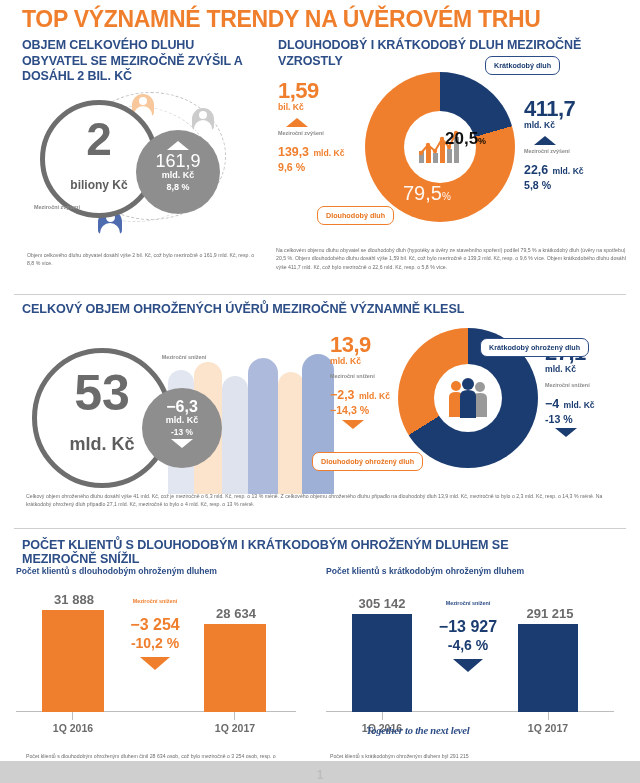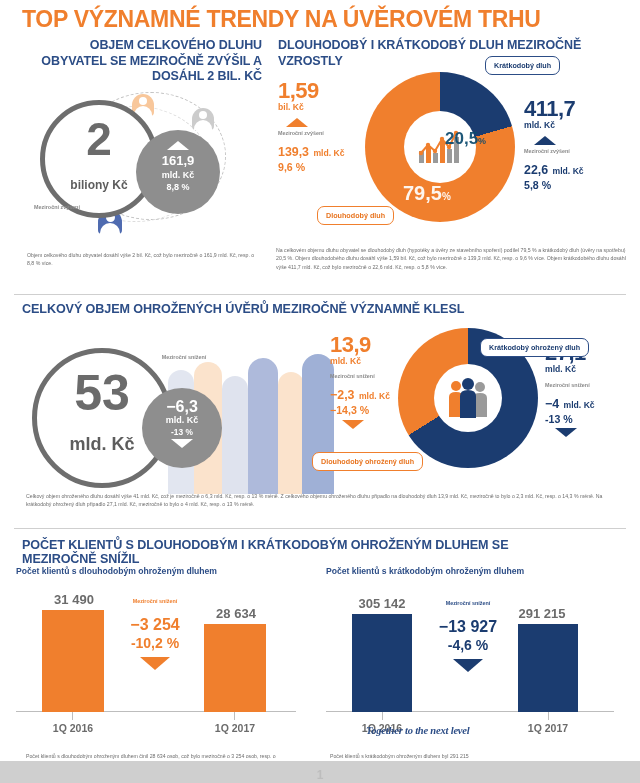--- a/index.html
+++ b/index.html
@@ -31,42 +31,42 @@
   
   .footnote {
     font-size: 5.2px; color: #6d6d6d; line-height: 8.3px;
   }
   .tiny-label {
     font-size: 5.4px; color: #8a8a8a; line-height: 7px; text-align: center; font-weight: bold;
   }
 
   
   .s1 { position: absolute; left: 0; top: 38px; width: 268px; height: 250px; }
-  .s1 .title { position: absolute; left: 22px; top: 0; width: 240px; text-align: right; }
+  .s1 .title { position: absolute; left: 22px; top: 0; width: 240px; }
   .s1-art { position: absolute; left: 14px; top: 48px; width: 254px; height: 160px; }
 
   .ring {
     position: absolute; border-radius: 50%;
     border: 5px solid #6e6e6e; background: #fff;
   }
   .ring-1 { left: 26px; top: 14px; width: 118px; height: 118px; }
   .big-num {
     position:absolute; left:26px; top:28px; width:118px; text-align:center;
     font-size: 46px; font-weight: bold; color: #6b6b6b; line-height: 50px;
   }
   .big-sub {
     position:absolute; left:26px; top:92px; width:118px; text-align:center;
     font-size: 12px; font-weight: bold; color: #5d5d5d;
   }
   .grey-bubble {
     position:absolute; border-radius:50%; background:#8e8e8e; color:#fff; text-align:center;
   }
   .gb1 { left: 122px; top: 44px; width: 84px; height: 84px; }
   .gb1 .up { margin: 11px auto 2px; }
-  .gb1 .v { font-size: 13px; font-weight: bold; line-height: 18px; }
+  .gb1 .v { font-size: 18px; font-weight: normal; line-height: 18px; }
   .gb1 .u { font-size: 9px; font-weight: bold; line-height: 11px; }
   .gb1 .p { font-size: 9px; font-weight: bold; line-height: 13px; }
 
   .tri-up {
     width: 0; height: 0; border-left: 11px solid transparent;
     border-right: 11px solid transparent; border-bottom: 9px solid currentColor;
   }
   .tri-down {
     width: 0; height: 0; border-left: 11px solid transparent;
     border-right: 11px solid transparent; border-top: 9px solid currentColor;
@@ -254,22 +254,22 @@
           <rect x="37" y="8" width="5" height="26" fill="#9a9a9a"></rect>
           <polyline points="4,24 11,16 18,22 25,10 32,18 39,4" fill="none" stroke="#F07F2D" stroke-width="2"></polyline>
           <circle cx="4" cy="24" r="2.2" fill="#F07F2D"></circle>
           <circle cx="11" cy="16" r="2.2" fill="#F07F2D"></circle>
           <circle cx="18" cy="22" r="2.2" fill="#F07F2D"></circle>
           <circle cx="25" cy="10" r="2.2" fill="#F07F2D"></circle>
           <circle cx="32" cy="18" r="2.2" fill="#F07F2D"></circle>
           <circle cx="39" cy="4" r="2.2" fill="#F07F2D"></circle>
         </svg>
       </div>
-      <div style="position:absolute;left:80px;top:14px;color:#0c4a6e;font-size:17px;font-weight:bold;opacity:.92;margin-top:43px;">20,5<span style="font-size:9px;">%</span></div>
-      <div style="position:absolute;left:38px;top:110px;color:#ffffff;font-size:20px;font-weight:bold;opacity:.92;">79,5<span style="font-size:10px;">%</span></div>
+      <div style="position:absolute;left:80px;top:14px;color:#000000;font-size:17px;font-weight:bold;opacity:.92;margin-top:43px;">20,5<span style="font-size:9px;">%</span></div>
+      <div style="position:absolute;left:38px;top:110px;color:#ffffff;font-size:20px;font-weight:normal;opacity:.92;">79,5<span style="font-size:10px;">%</span></div>
     </div>
 
     <div style="position:absolute;left:6px;top:42px;width:90px;">
       <div class="stat-v stat-orange">1,59</div>
       <div class="stat-u stat-orange">bil. Kč</div>
       <div class="tri-up" style="color:#F07F2D;margin:5px 0 3px 8px;"></div>
       <div class="tiny-label" style="text-align:left;width:56px;">Meziroční zvýšení</div>
       <div style="margin-top:5px;">
         <span class="stat-m stat-orange">139,3</span>
         <span class="stat-u stat-orange">mld. Kč</span>
@@ -371,21 +371,21 @@
 
   <div class="rule" style="position:absolute;left:14px;top:528px;width:612px;"></div>
   <div class="s4">
     <div class="title sec-title-wide">POČET KLIENTŮ S DLOUHODOBÝM I KRÁTKODOBÝM OHROŽENÝM DLUHEM SE MEZIROČNĚ SNÍŽIL</div>
 
     <div class="chart-box cb-left">
       <div class="chart-sub">Počet klientů s dlouhodobým ohroženým dluhem</div>
       <div style="position:relative;height:150px;margin-top:8px;">
         <div class="axis-line" style="width:280px;"></div>
         <div class="bar" style="left:26px;width:62px;height:102px;background:#F07F2D;"></div>
-        <div class="bar-label" style="left:14px;top:8px;width:88px;">31 490</div>
+        <div class="bar-label" style="left:14px;top:8px;width:88px;">31 888</div>
         <div class="bar" style="left:188px;width:62px;height:88px;background:#F07F2D;"></div>
         <div class="bar-label" style="left:176px;top:22px;width:88px;">28 634</div>
         <div class="tick" style="left:56px;"></div>
         <div class="tick" style="left:218px;"></div>
         <div class="axis-cat" style="left:14px;width:86px;">1Q 2016</div>
         <div class="axis-cat" style="left:176px;width:86px;">1Q 2017</div>
         <div class="mid-stat" style="left:96px;top:14px;width:86px;">
           <div class="tiny-label" style="color:#F07F2D;">Meziroční snížení</div>
           <div class="mid-v stat-orange" style="margin-top:10px;">−3 254</div>
           <div class="mid-p stat-orange">-10,2 %</div>
@@ -394,21 +394,21 @@
       </div>
     </div>
 
     <div class="chart-box cb-right">
       <div class="chart-sub">Počet klientů s krátkodobým ohroženým dluhem</div>
       <div style="position:relative;height:150px;margin-top:8px;">
         <div class="axis-line" style="width:288px;"></div>
         <div class="bar" style="left:26px;width:60px;height:98px;background:#1B3C70;"></div>
         <div class="bar-label" style="left:8px;top:12px;width:96px;">305 142</div>
         <div class="bar" style="left:192px;width:60px;height:88px;background:#1B3C70;"></div>
-        <div class="bar-label" style="left:168px;top:22px;width:96px;">291 215</div>
+        <div class="bar-label" style="left:176px;top:22px;width:96px;">291 215</div>
         <div class="tick" style="left:56px;"></div>
         <div class="tick" style="left:222px;"></div>
         <div class="axis-cat" style="left:12px;width:88px;">1Q 2016</div>
         <div class="axis-cat" style="left:178px;width:88px;">1Q 2017</div>
         <div class="mid-stat" style="left:96px;top:16px;width:92px;">
           <div class="tiny-label" style="color:#2C4D86;">Meziroční snížení</div>
           <div class="mid-v stat-blue" style="margin-top:10px;">−13 927</div>
           <div class="mid-p stat-blue">-4,6 %</div>
           <div class="tri-down" style="color:#1B3C70;margin:4px auto 0;border-left-width:15px;border-right-width:15px;border-top-width:13px;"></div>
         </div>

